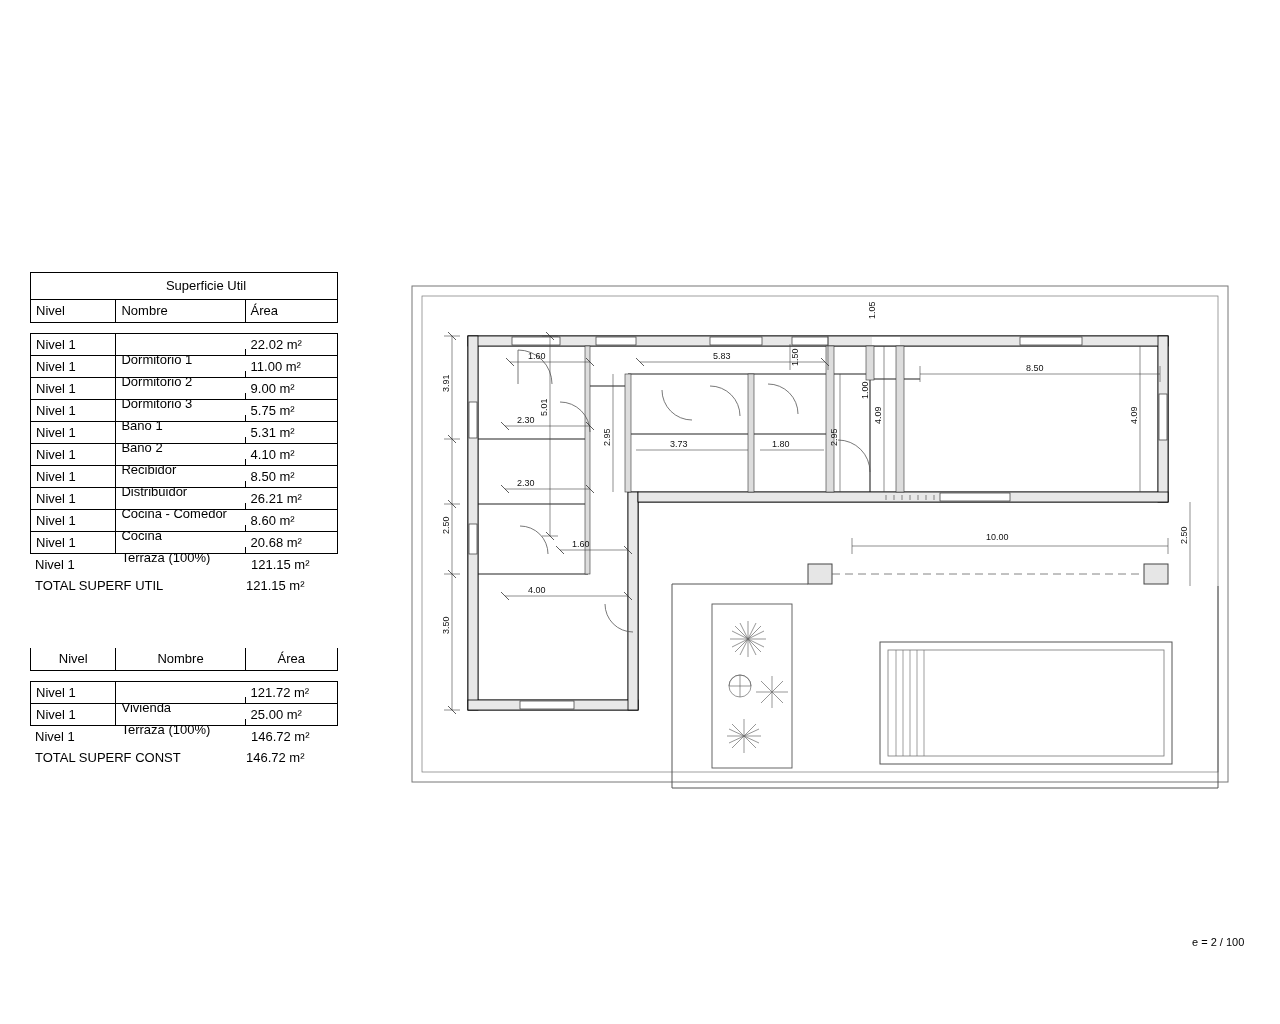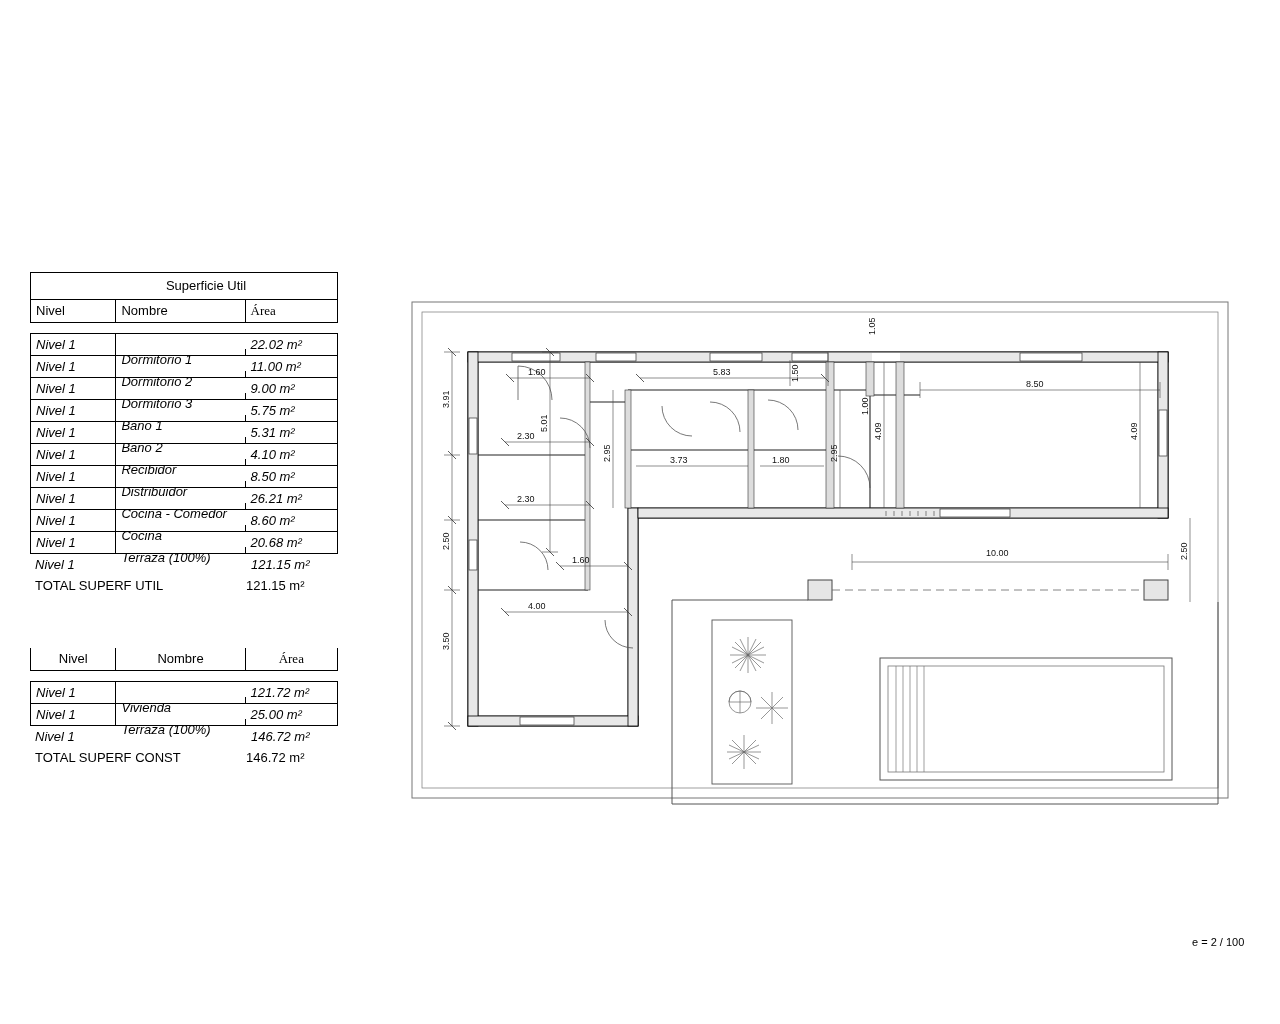--- a/index.html
+++ b/index.html
@@ -37,40 +37,39 @@
     border-left: 1px solid #000;
     border-right: 1px solid #000;
     border-bottom: 1px solid #000;
     height: 22px;
     line-height: 22px;
     font-size: 13px;
     justify-content: space-between;
   }
   .tbl-head .c0 { width: 86px; padding-left: 5px; border-right: 1px solid #000; box-sizing: border-box; }
   .tbl-head .c1 { width: 130px; padding-left: 5px; border-right: 1px solid #000; box-sizing: border-box; }
-  .tbl-head .c2 { width: 92px; padding-left: 5px; box-sizing: border-box; font-family: Liberation Serif, serif; }
+  .tbl-head .c2 { width: 92px; padding-left: 5px; box-sizing: border-box; }
 
   .tbl-head.centered .c0,
   .tbl-head.centered .c1,
   .tbl-head.centered .c2 { text-align: center; padding-left: 0; }
 
   .tbl-gap { height: 10px; }
 
   .tbl-rows {
     border-top: 1px solid #000;
     border-left: 1px solid #000;
     border-right: 1px solid #000;
   }
   .trow {
     display: flex;
     height: 21px;
     line-height: 21px;
     font-size: 13px;
     border-bottom: 1px solid #000;
-    font-style: italic;
   }
   .trow .c0 { width: 86px; padding-left: 5px; border-right: 1px solid #000; box-sizing: border-box; }
   .trow .c1 { width: 130px; padding-left: 5px; border-right: 1px solid #000; box-sizing: border-box; margin-top: 15px; }
   .trow .c2 { width: 92px; padding-left: 5px; box-sizing: border-box; }
 
   
   .trow.plain {
     border-bottom: none;
   }
   .trow.plain .c0 { border-right: none; }
@@ -84,21 +83,21 @@
     padding-left: 5px;
     justify-content: flex-end;
   }
   .total-row .lbl { width: 211px; }
   .total-row .val { width: 92px; }
 
   
   #plan {
     position: absolute;
     left: 400px;
-    top: 290px;
+    top: 274px;
     width: 840px;
     height: 530px;
     text-align: center;
   }
   #plan svg { display: block; }
 
   .scale-note {
     position: absolute;
     left: 1192px;
     top: 936px;

